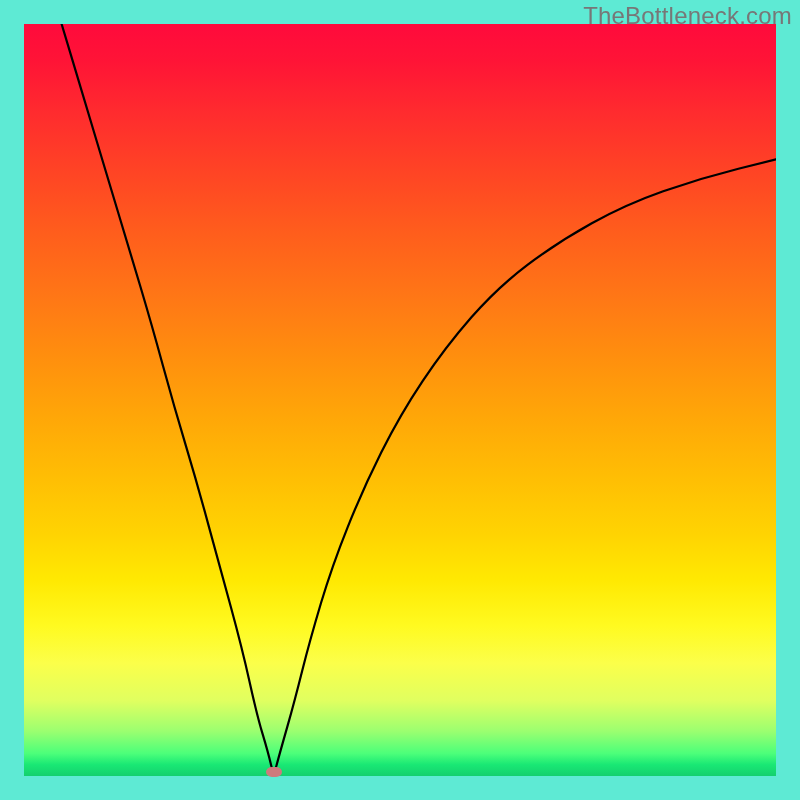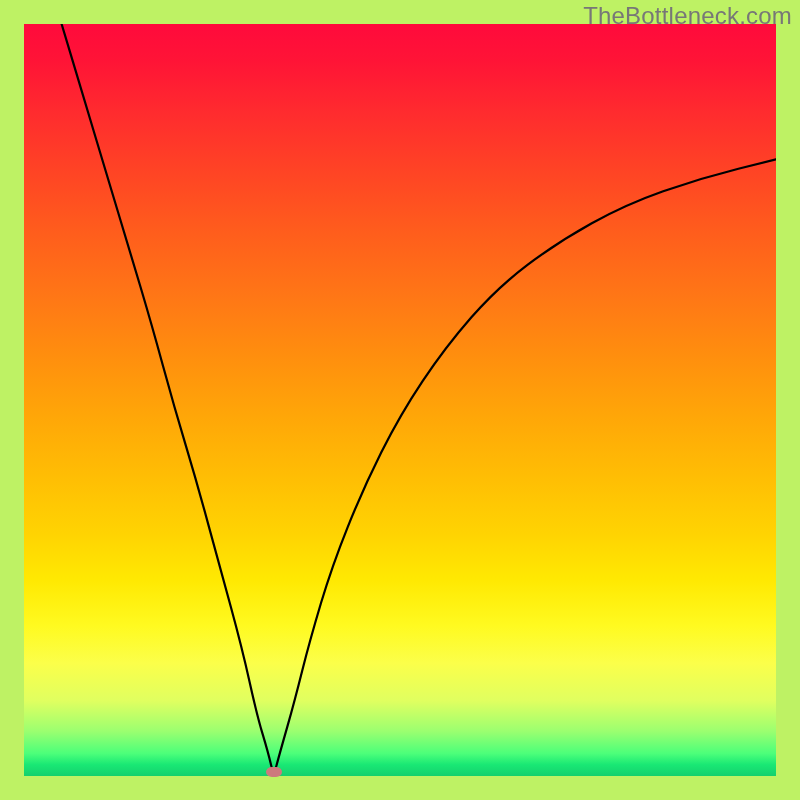--- a/index.html
+++ b/index.html
@@ -8,21 +8,21 @@
     width: 800px;
     height: 800px;
     background: #000;
     font-family: Arial, Helvetica, sans-serif;
     overflow: hidden;
   }
   .frame {
     position: relative;
     width: 800px;
     height: 800px;
-    background: #bef264;
+    background: #5eead4;
   }
   .plot {
     position: absolute;
     left: 24px;
     top: 24px;
     width: 752px;
     height: 752px;
     
     background: linear-gradient(
       to bottom,

